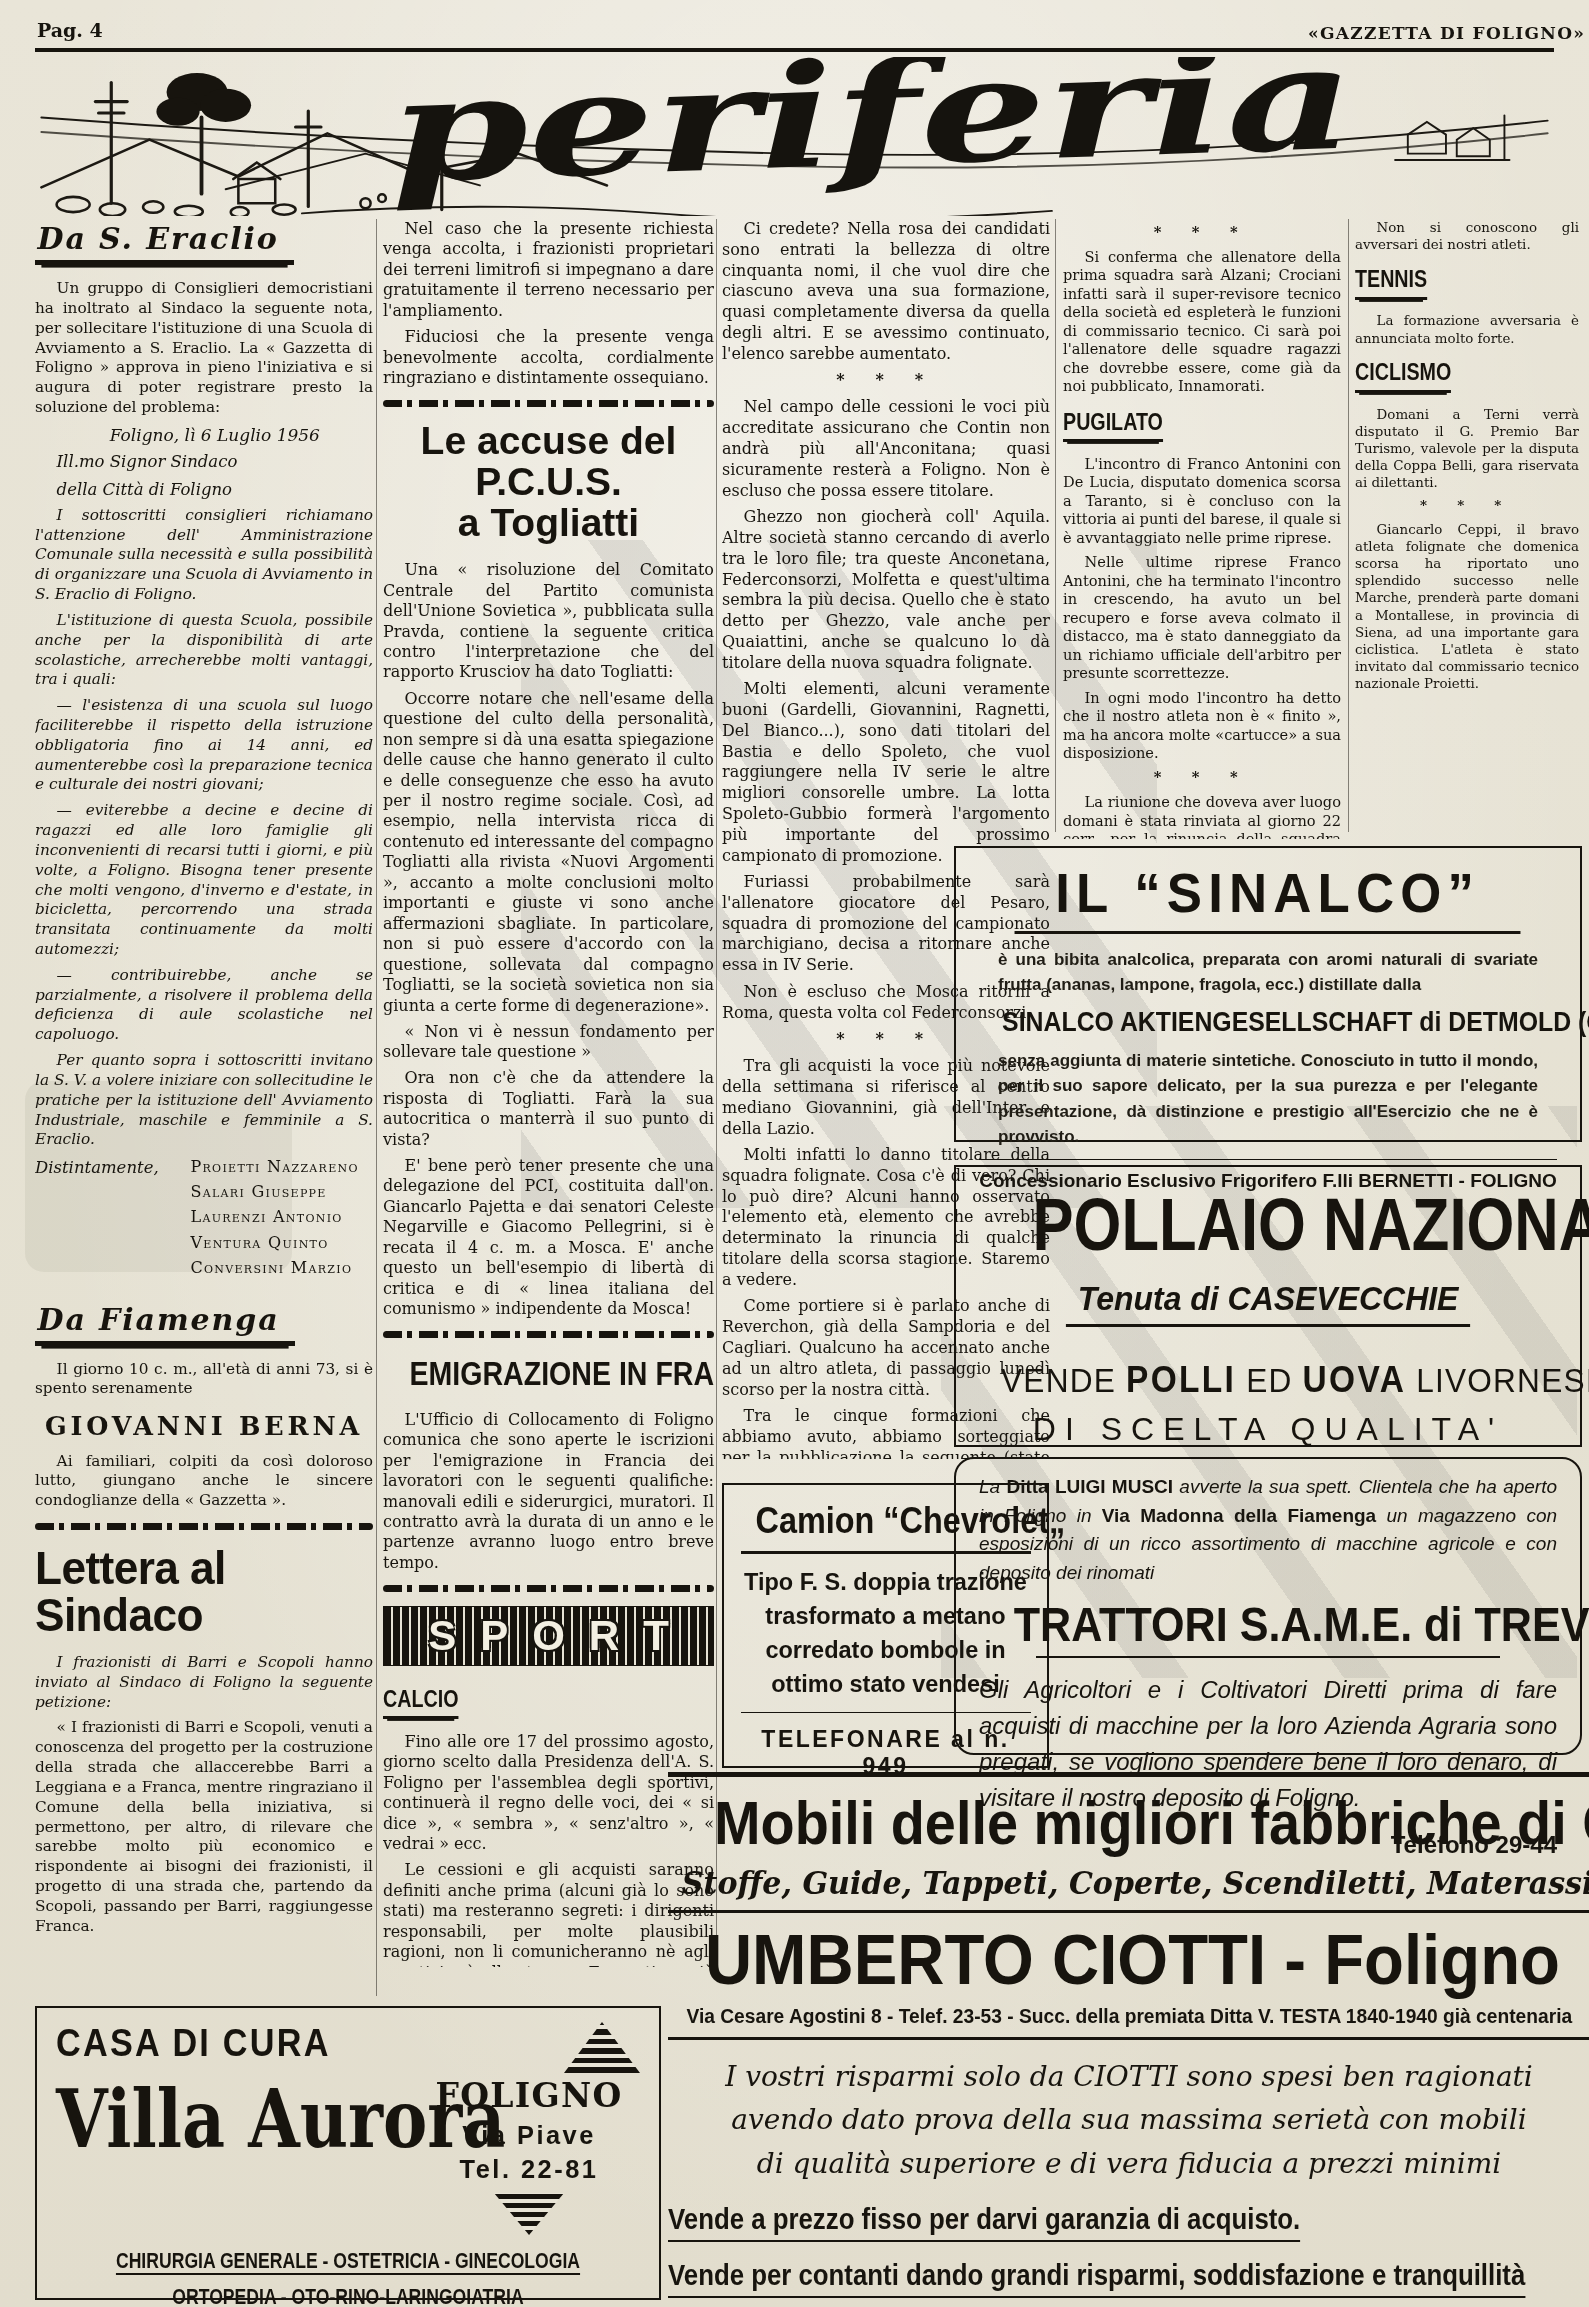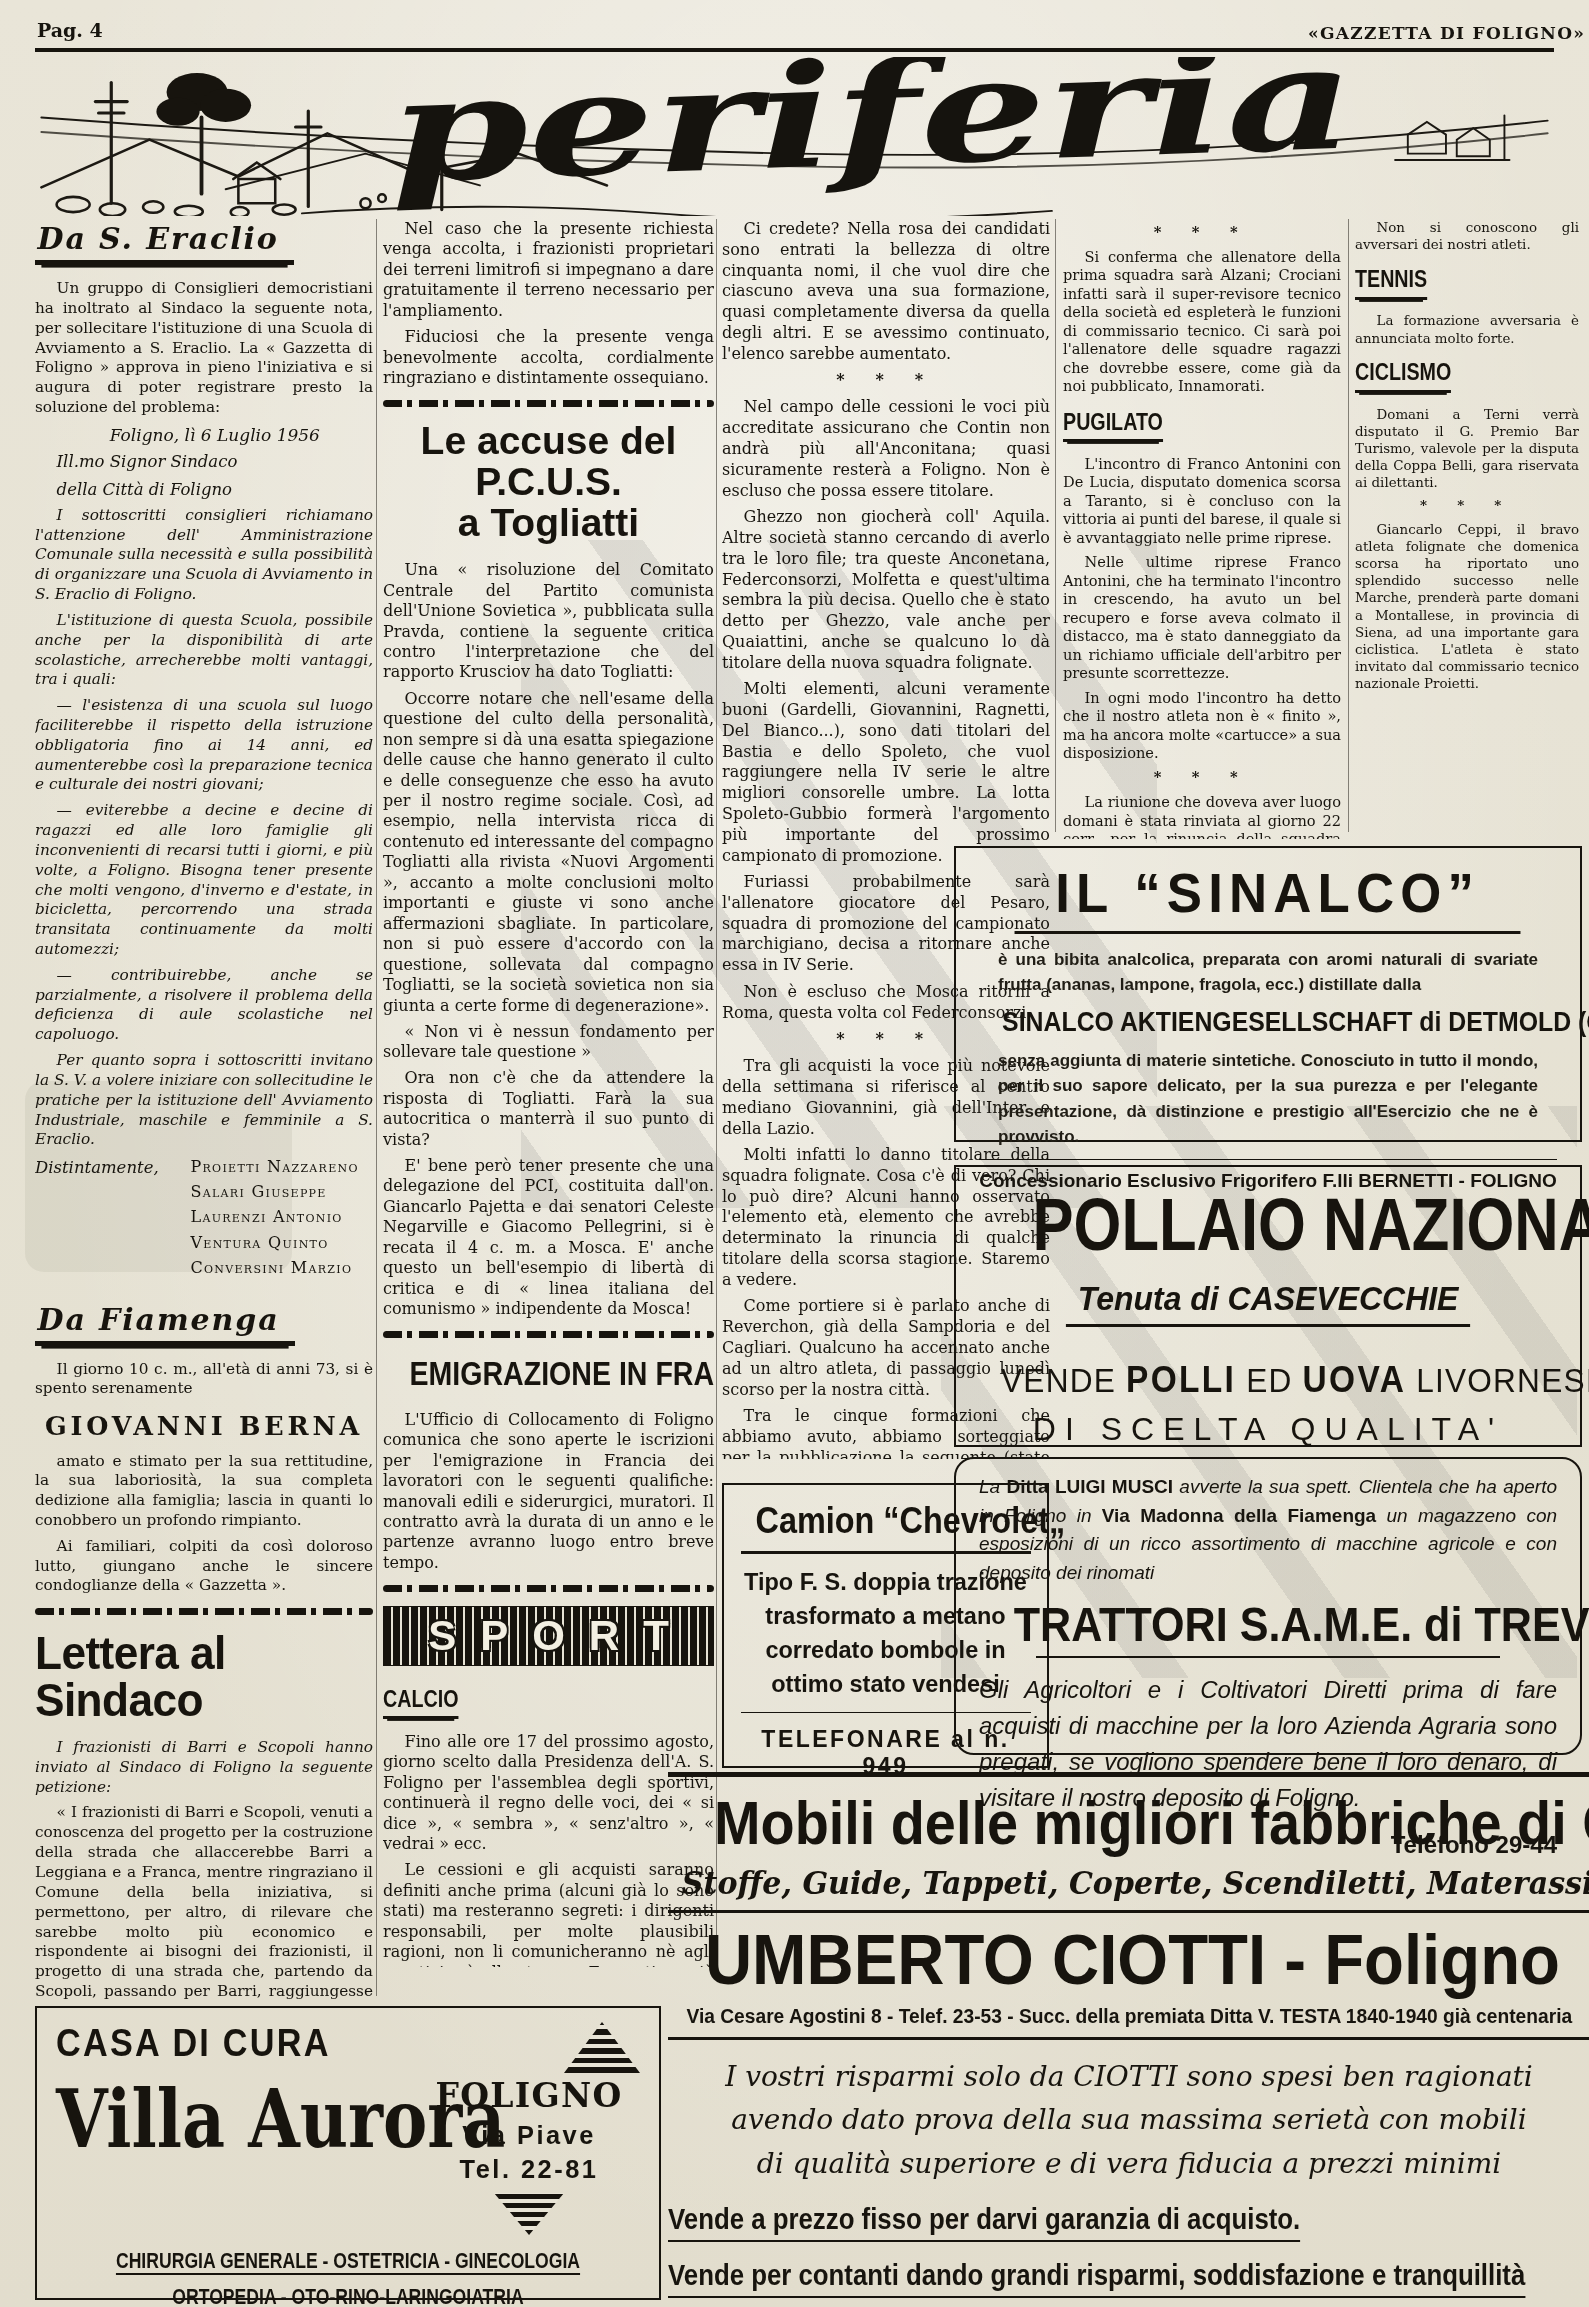--- a/index.html
+++ b/index.html
@@ -214,21 +214,20 @@
             <p class="sig">Ventura Quinto</p>
             <p class="sig">Conversini Marzio</p>
           </div>
       </div>
     </article>
     <article>
       <h2 class="fancyhead">Da Fiamenga</h2>
       <p>Il giorno 10 c. m., all'età di anni 73, si è spento serenamente</p>
       <p class="obit-name">GIOVANNI BERNA</p>
       <div>
-          <p>amato e stimato per la sua rettitudine, la sua laboriosità, la sua completa dedizione alla famiglia; lascia in quanti lo conobbero un profondo rimpianto.</p>
           <p>Ai familiari, colpiti da così doloroso lutto, giungano anche le sincere condoglianze della « Gazzetta ».</p>
         </div>
     </article>
     <div class="dotrule"></div>
     <article>
       <h1 class="bighead">Lettera al Sindaco</h1>
       <p class="ital">I frazionisti di Barri e Scopoli hanno inviato al Sindaco di Foligno la seguente petizione:</p>
       <div>
           <p>« I frazionisti di Barri e Scopoli, venuti a conoscenza del progetto per la costruzione della strada che allaccerebbe Barri a Leggiana e a Franca, mentre ringraziano il Comune della bella iniziativa, si permettono, per altro, di rilevare che sarebbe molto più economico e rispondente ai bisogni dei frazionisti, il progetto di una strada che, partendo da Scopoli, passando per Barri, raggiungesse Franca.</p>
         </div>

